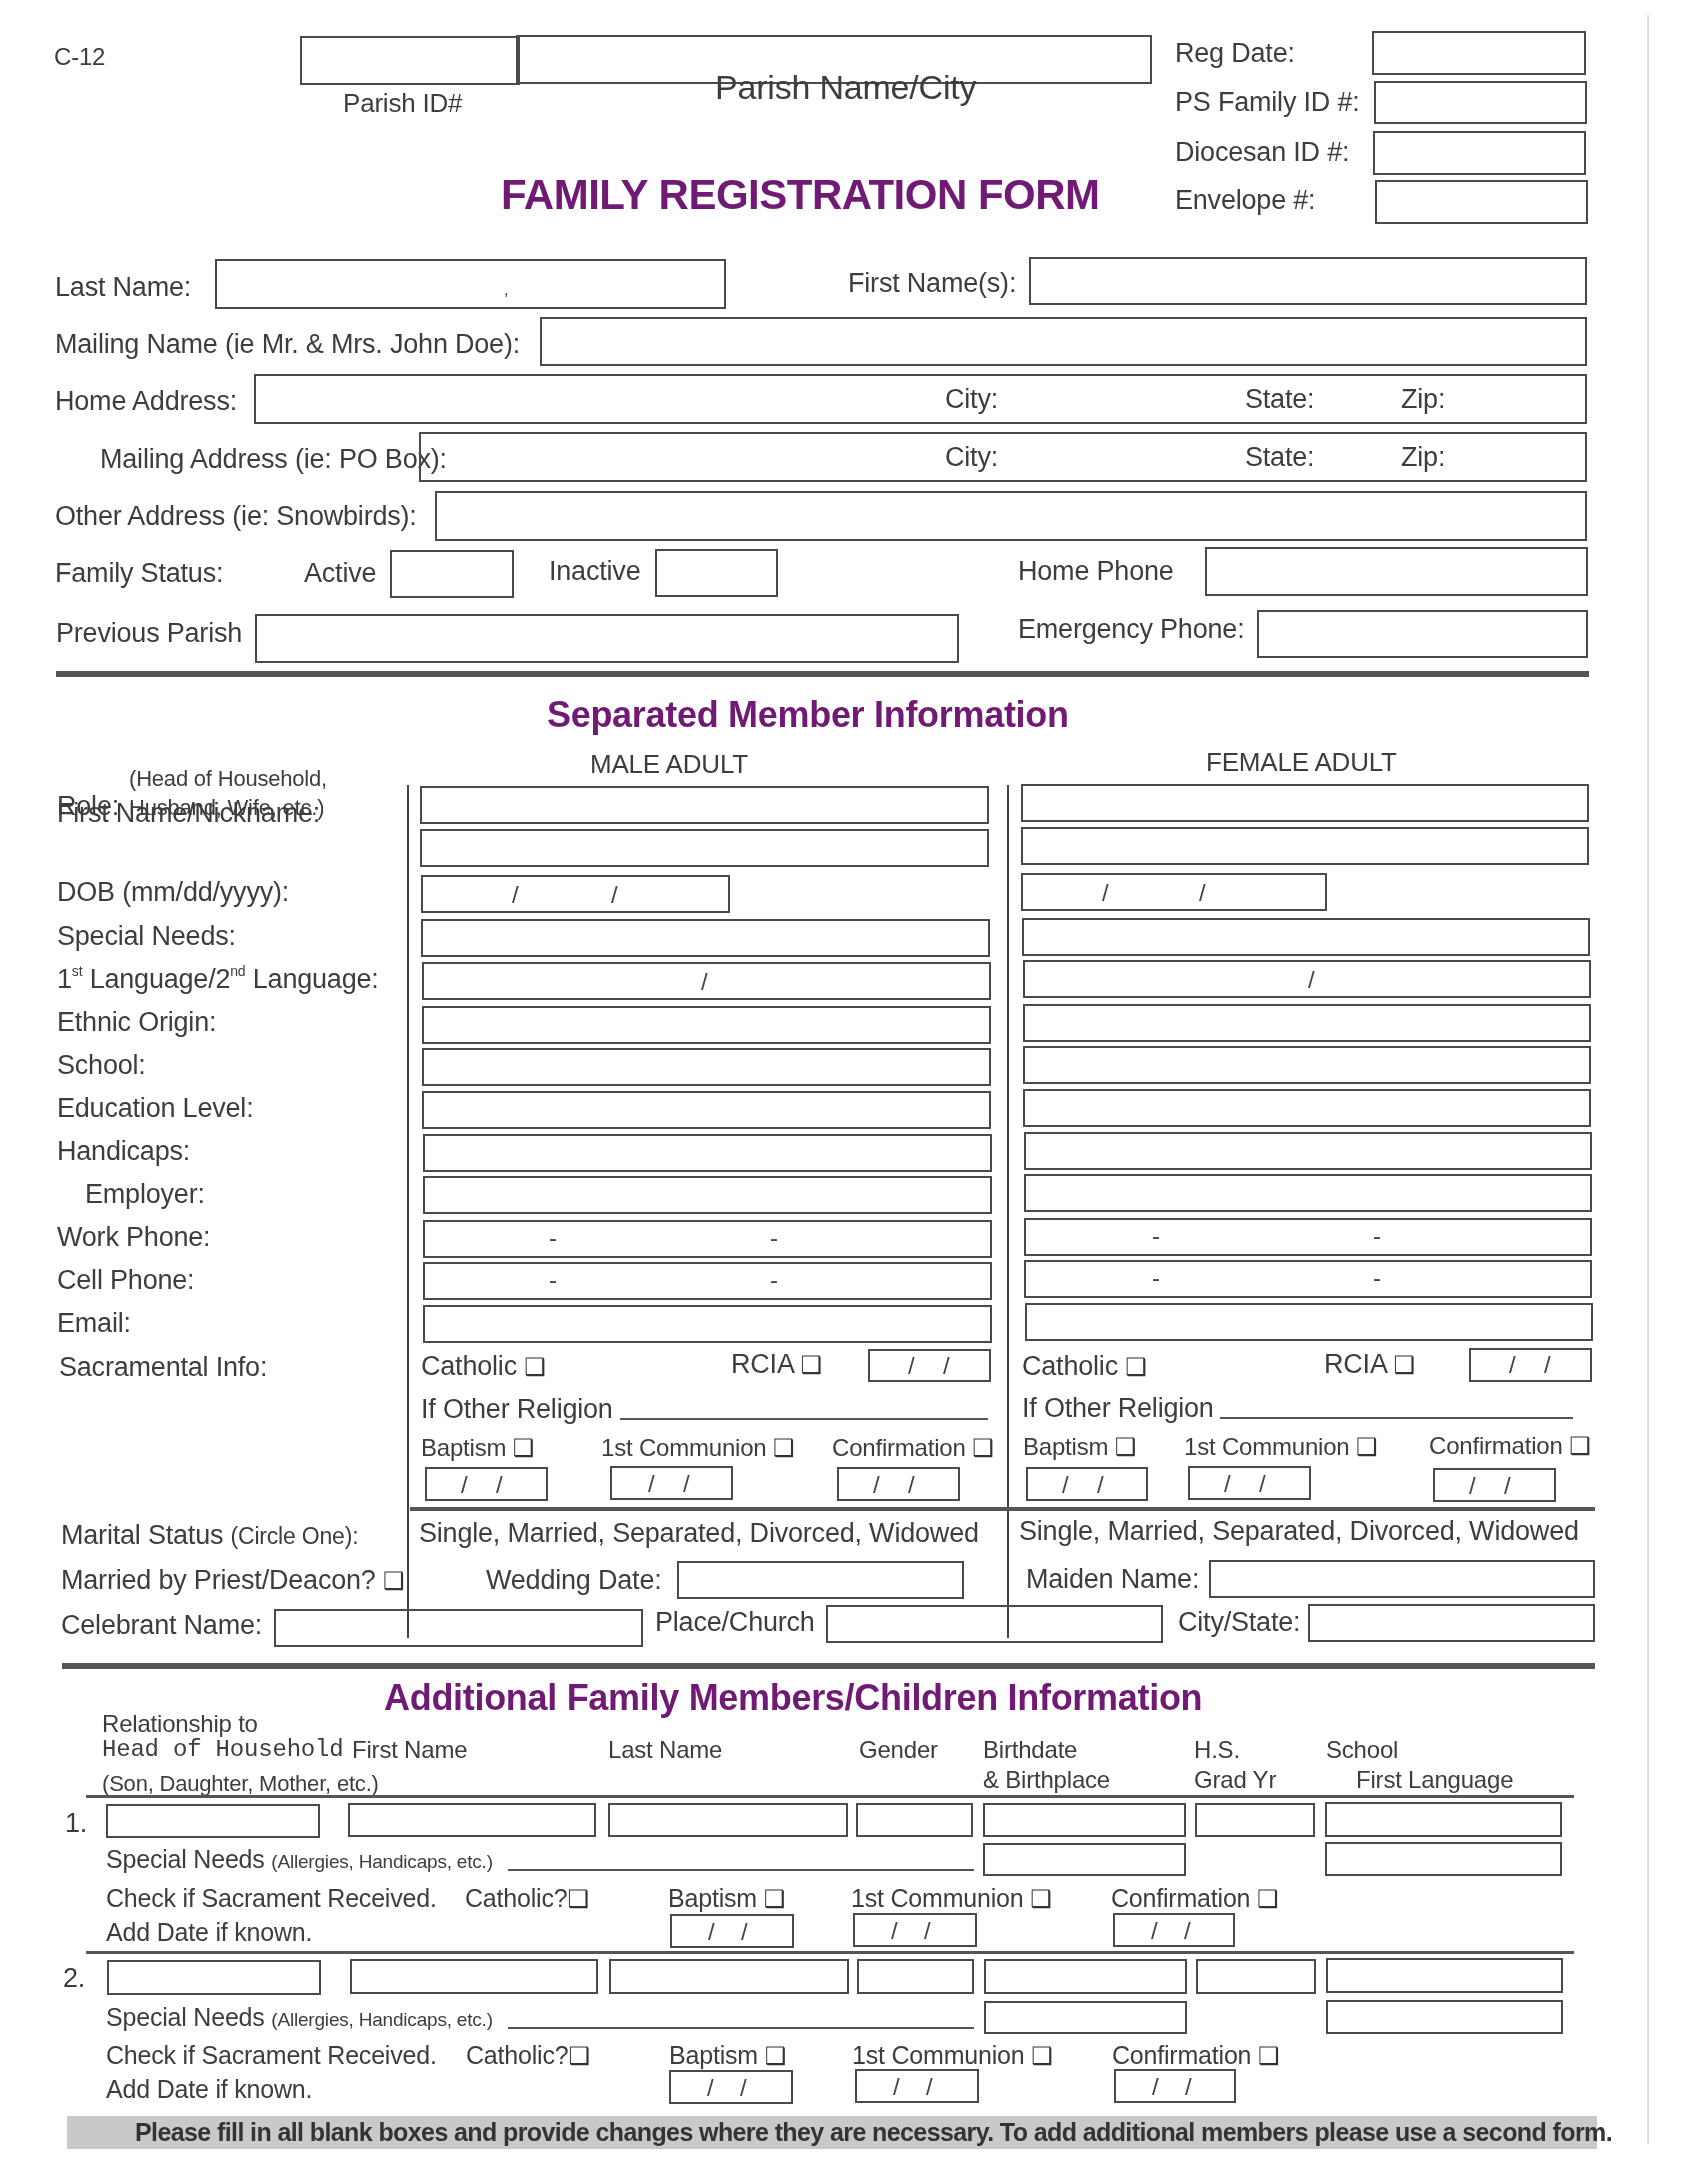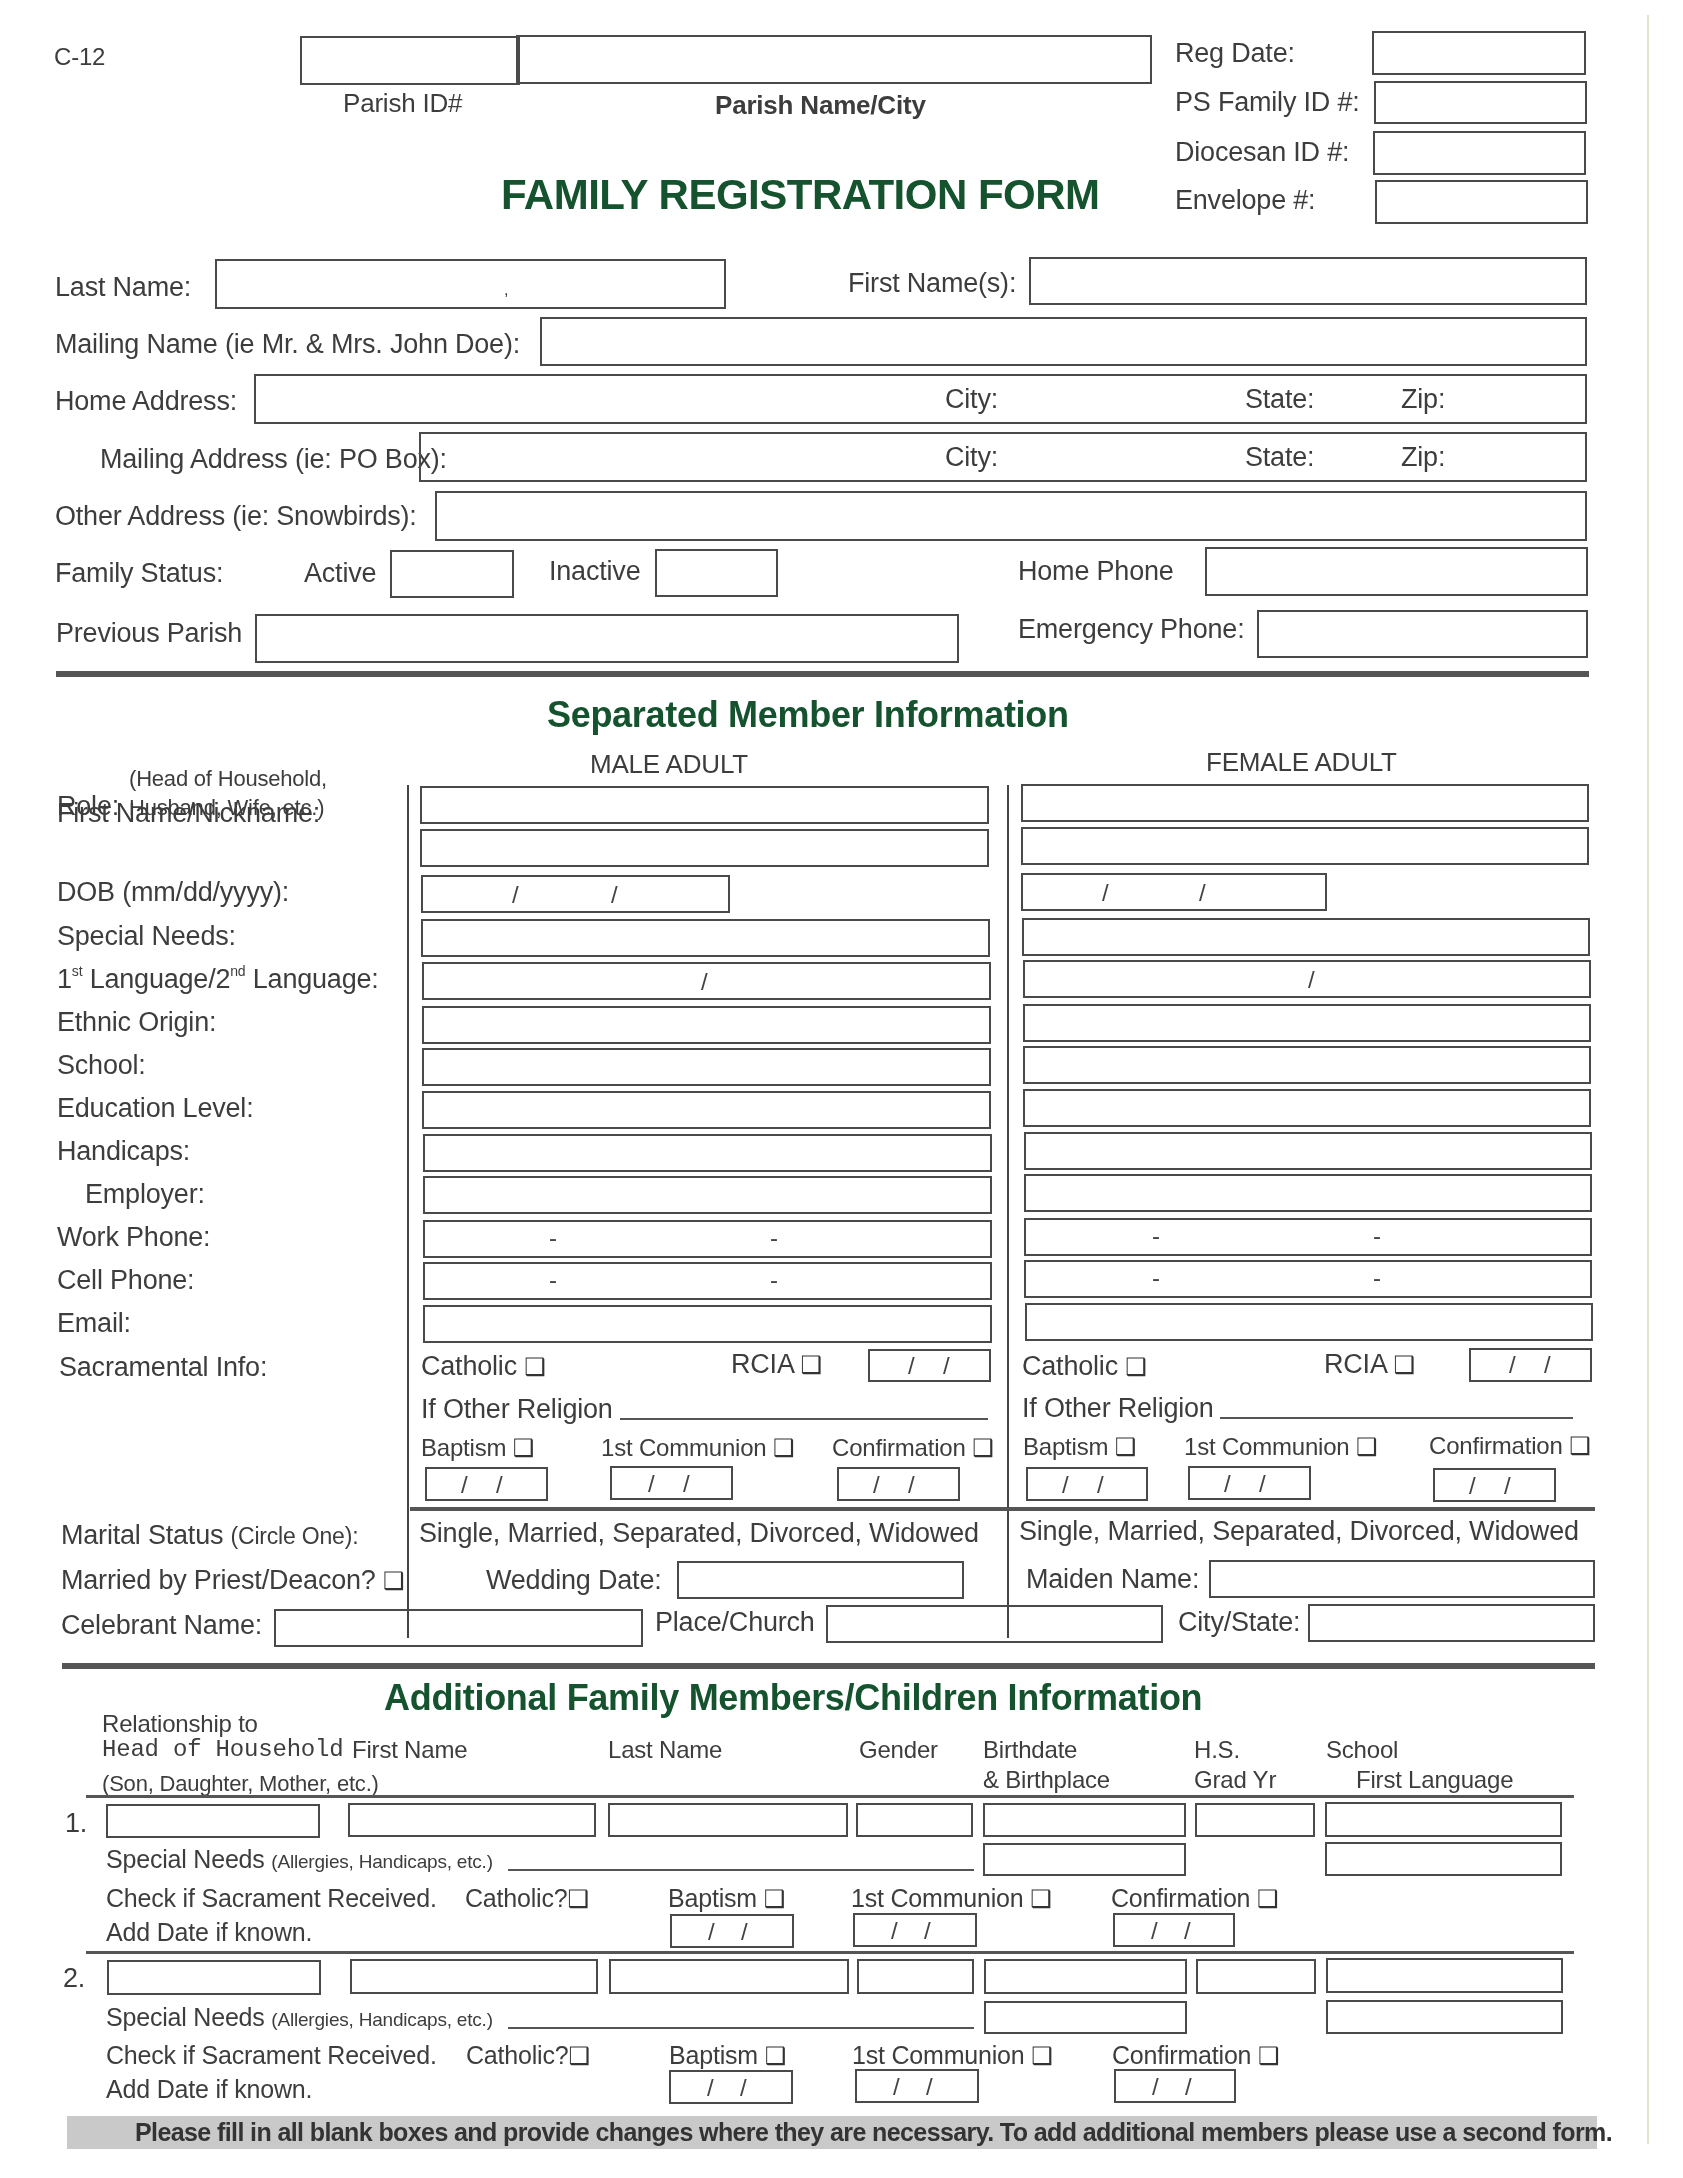--- a/index.html
+++ b/index.html
@@ -2,39 +2,39 @@
 <html><head>
 <meta charset="utf-8">
 <style>
   html, body { margin:0; padding:0; }
   body { width:1683px; height:2178px; position:relative; background:#ffffff; overflow:hidden;
          font-family:"Liberation Sans", sans-serif; color:#3a3a3a; }
   .abs { position:absolute; }
   .lbl { position:absolute; font-size:27px; line-height:1; white-space:nowrap; color:#3d3d3d; letter-spacing:-0.2px; }
   .sm { font-size:22px; }
   .box { position:absolute; border:2px solid #4a4a4a; box-sizing:border-box; background:transparent; }
-  .title { position:absolute; font-weight:bold; color:#14532d; white-space:nowrap; line-height:1; }
+  .title { position:absolute; font-weight:bold; color:#701a75; white-space:nowrap; line-height:1; }
   .rule { position:absolute; background:#555; }
   .vline { position:absolute; background:#444; width:2px; }
   .slash { position:absolute; font-size:24px; color:#444; line-height:1; }
   .chk { font-size:24px; color:#333; }
   .uline { position:absolute; border-bottom:2px solid #555; }
   .banner { position:absolute; background:#c9c9c9; }
   .banner-text { position:absolute; font-weight:bold; font-size:25px; color:#333; white-space:nowrap; letter-spacing:-0.6px; line-height:1; }
   sup { font-size:14px; vertical-align:top; position:relative; top:-2px; }
 </style>
 </head>
 <body>
 
 <div class="lbl" style="left:54px;top:45px;font-size:24px;">C-12</div>
 
 <div class="box" style="left:300px;top:36px;width:220px;height:49px;"></div>
 <div class="box" style="left:516px;top:35px;width:636px;height:49px;"></div>
 <div class="lbl" style="left:343px;top:90px;font-size:26px;">Parish ID#</div>
-<div class="lbl" style="left:715px;top:92px;font-size:26px;font-weight:bold;">Parish Name/City</div>
+<div class="lbl" style="left:715px;top:70px;font-size:34px;">Parish Name/City</div>
 
 <div class="lbl" style="left:1175px;top:40px;">Reg Date:</div>
 <div class="box" style="left:1372px;top:31px;width:214px;height:44px;"></div>
 <div class="lbl" style="left:1175px;top:89px;">PS Family ID #:</div>
 <div class="box" style="left:1374px;top:81px;width:213px;height:43px;"></div>
 <div class="lbl" style="left:1175px;top:139px;">Diocesan ID #:</div>
 <div class="box" style="left:1373px;top:131px;width:213px;height:44px;"></div>
 <div class="lbl" style="left:1175px;top:187px;">Envelope #:</div>
 <div class="box" style="left:1375px;top:180px;width:213px;height:44px;"></div>
 

